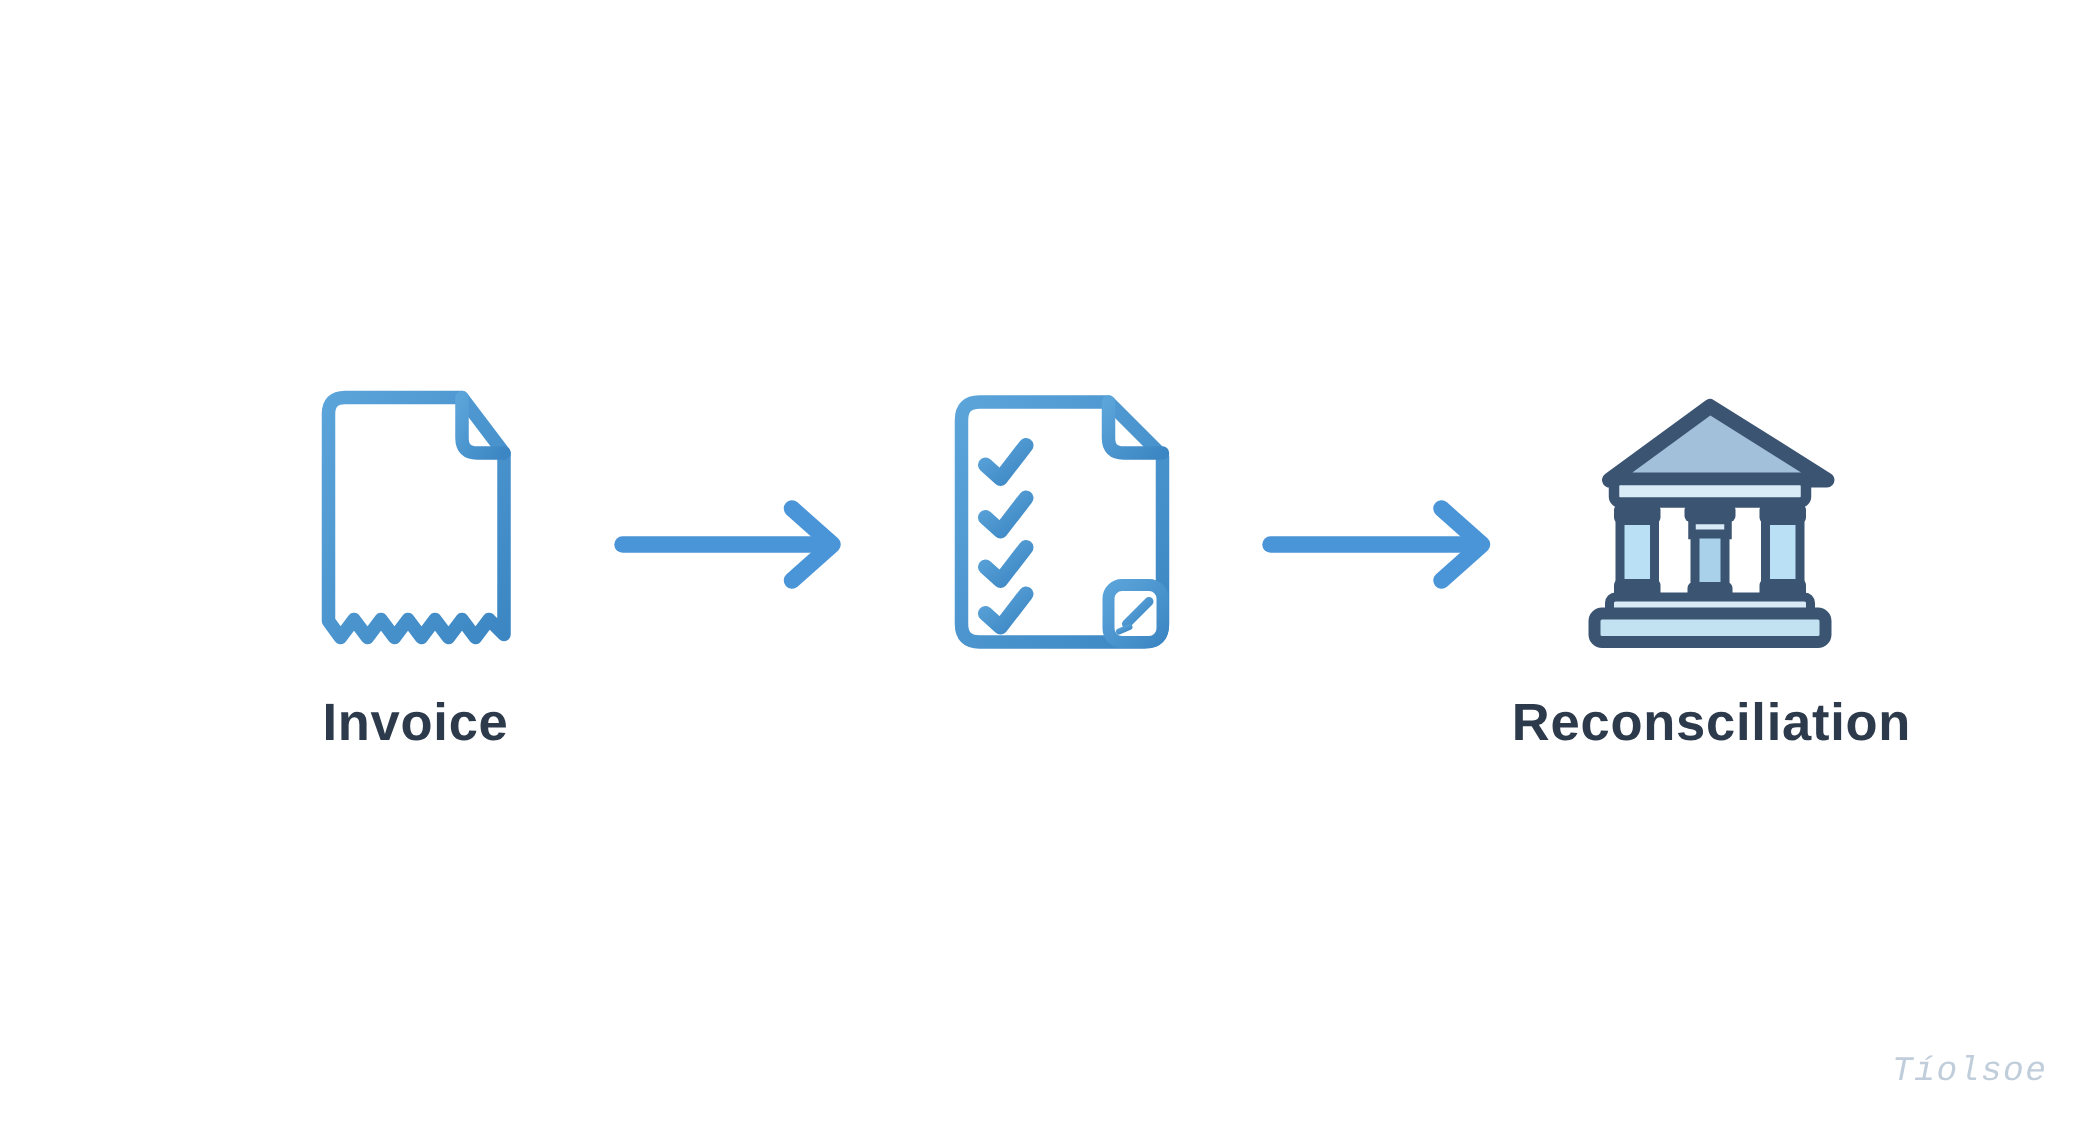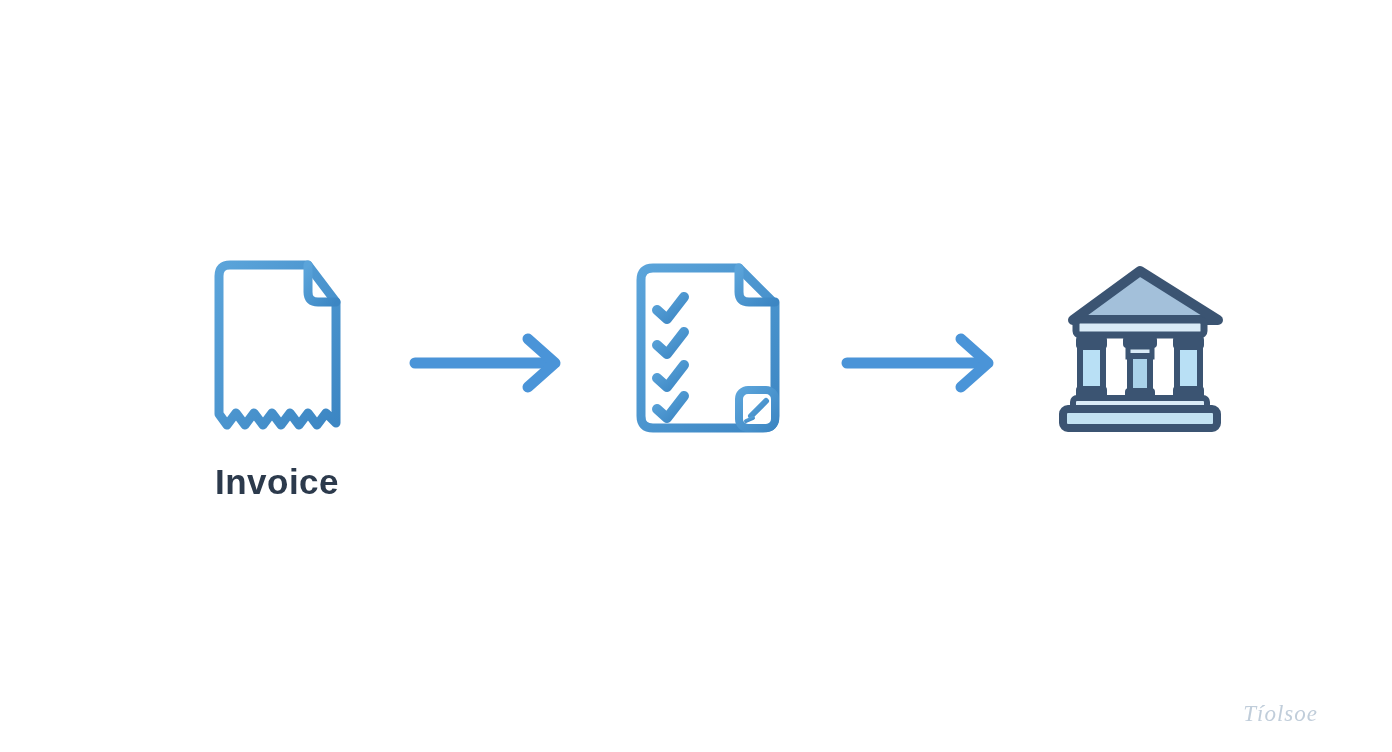--- a/index.html
+++ b/index.html
@@ -7,20 +7,21 @@
     padding: 0;
     background: #ffffff;
     font-family: "Liberation Sans", sans-serif;
   }
   .canvas {
     position: relative;
     width: 1328px;
     height: 752px;
     background: var(--color-background, #ffffff);
     overflow: hidden;
+    padding-left: 47px;
   }
   .icon-svg {
     position: absolute;
     display: block;
   }
   .step-label {
     position: absolute;
     top: 462px;
     transform: translateX(-50%);
     font-size: 35px;
@@ -30,21 +31,21 @@
     white-space: nowrap;
     user-select: none;
   }
   .label-invoice   { left: 277px; }
   .label-statement { left: 708px; }
   .label-bank      { left: 1141px; }
   .watermark {
     position: absolute;
     right: 10px;
     top: 701px;
-    font-family: Liberation Serif, serif;
+    font-family: Liberation Mono, monospace;
     font-style: italic;
     font-size: 23px;
     letter-spacing: 1px;
     color: var(--color-watermark, #b6c5d4);
     opacity: 0.85;
     user-select: none;
   }
   .stroke-blue {
     stroke: url(#blueGrad);
     fill: none;
@@ -120,16 +121,17 @@
 
     <rect x="70" y="78" width="34" height="12" rx="4" fill="var(--color-navy, #3b5472)"></rect>
     <rect x="75" y="89" width="24" height="10" fill="var(--color-beam-fill, #d9ebf7)" stroke="var(--color-navy, #3b5472)" stroke-width="5"></rect>
     <rect x="77" y="98" width="20" height="36" fill="var(--color-column-center-fill, #a9d2ea)" stroke="var(--color-navy, #3b5472)" stroke-width="6"></rect>
     <rect x="72" y="130" width="30" height="13" rx="4" fill="var(--color-navy, #3b5472)"></rect>
 
     <rect x="20" y="140" width="134" height="12" rx="4" fill="var(--color-beam-fill, #d9ebf7)" stroke="var(--color-navy, #3b5472)" stroke-width="6"></rect>
 
     <rect x="10" y="151" width="154" height="19" rx="5" fill="var(--color-base-fill, #c2e2f2)" stroke="var(--color-navy, #3b5472)" stroke-width="8"></rect>
   </svg>
+  <div class="step-label label-bank">Reconsciliation</div>
 
   <div class="watermark">Tíolsoe</div>
 
 </div>
 
 </body></html>

